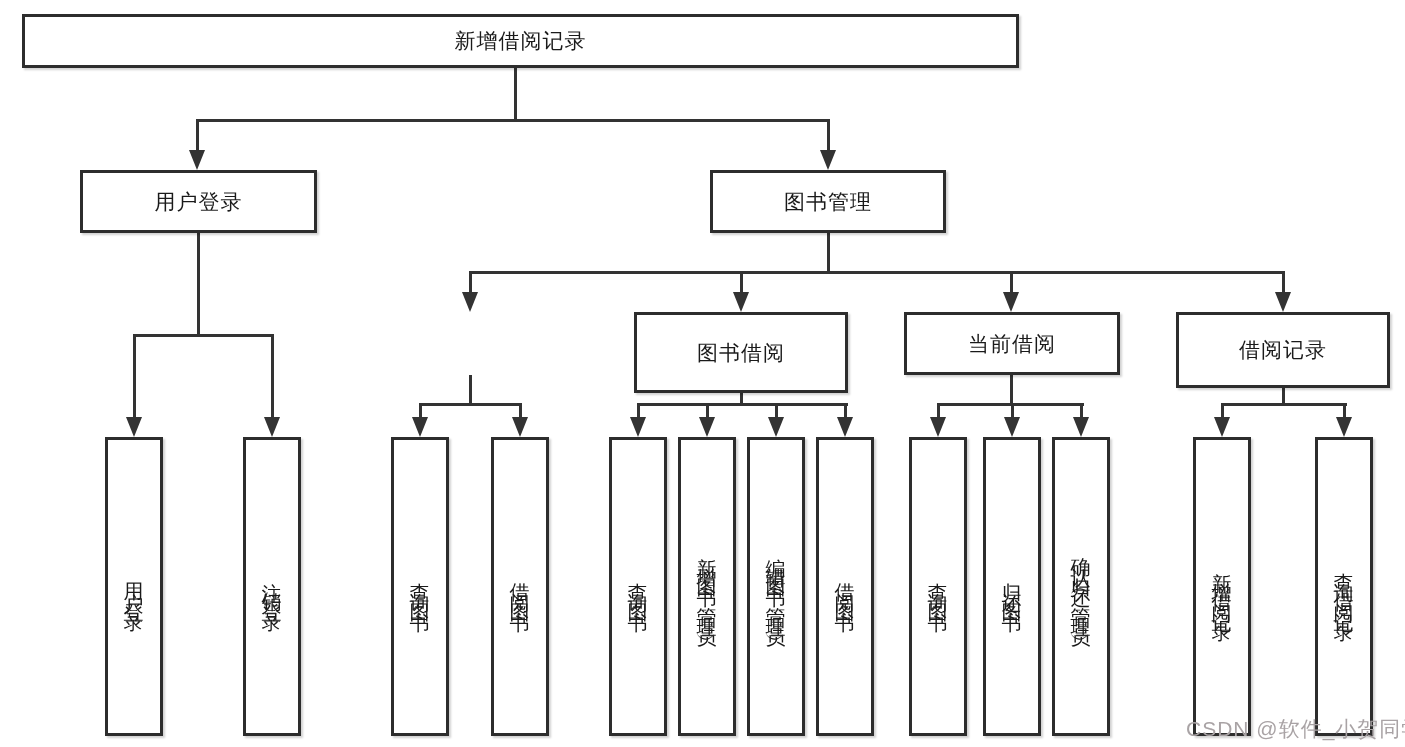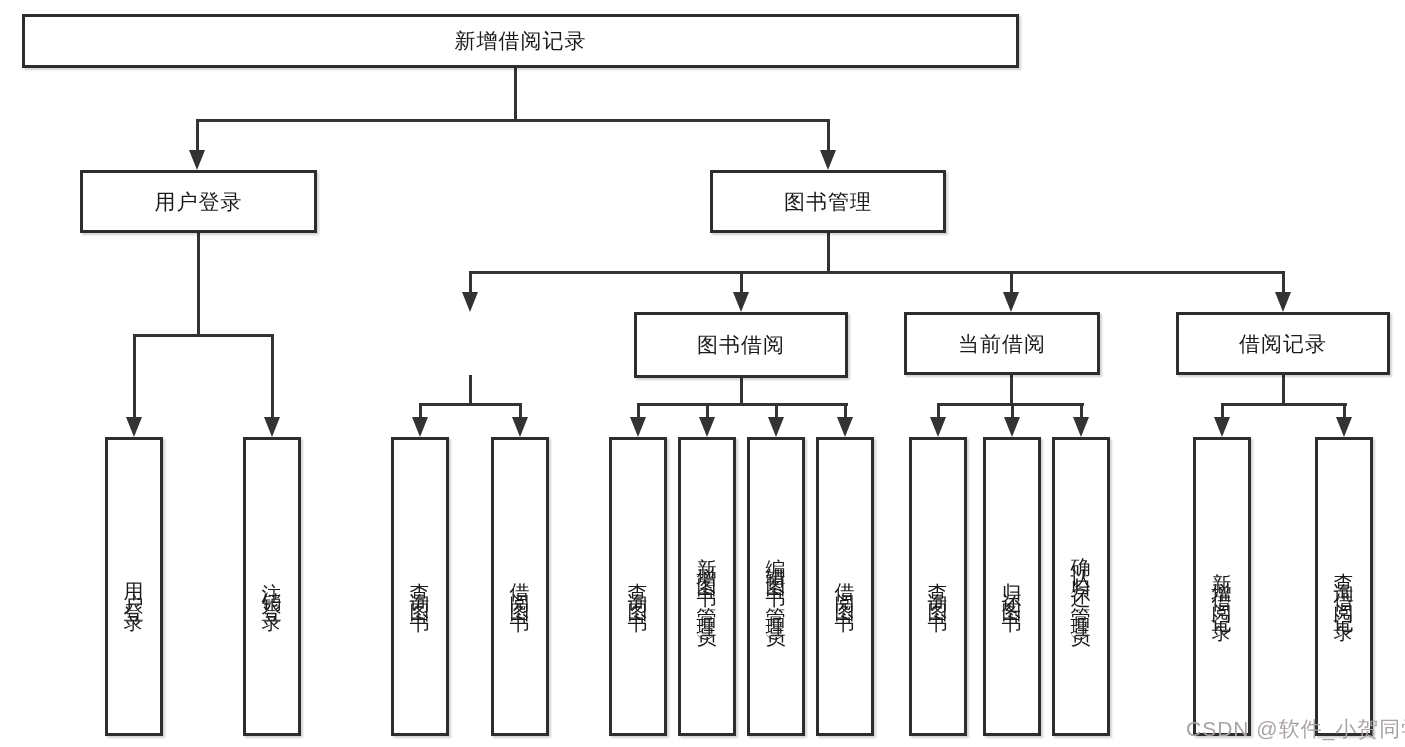--- a/index.html
+++ b/index.html
@@ -45,29 +45,29 @@
 
   <div class="box" style="left:80px; top:170px; width:237px; height:63px;">
     <span>用户登录</span>
   </div>
 
   <div class="box" style="left:710px; top:170px; width:236px; height:63px;font-family:Liberation Serif, serif;">
     <span>图书管理</span>
   </div>
 
 
-  <div class="box" style="left:634px; top:312px; width:214px; height:66px;">
+  <div class="box" style="left:634px; top:312px; width:214px; height:81px;">
     <span>图书借阅</span>
   </div>
 
-  <div class="box" style="left:904px; top:312px; width:196px; height:63px;">
+  <div class="box" style="left:904px; top:312px; width:216px; height:63px;">
     <span>当前借阅</span>
   </div>
 
-  <div class="box" style="left:1176px; top:312px; width:214px; height:63px;">
+  <div class="box" style="left:1176px; top:312px; width:214px; height:76px;">
     <span>借阅记录</span>
   </div>
 
   <div class="box vbox" style="left:105px; top:437px; width:58px; height:299px;">
     <span class="vlabel">用户登录</span>
   </div>
 
   <div class="box vbox" style="left:243px; top:437px; width:58px; height:299px;">
     <span class="vlabel">注销登录</span>
   </div>

